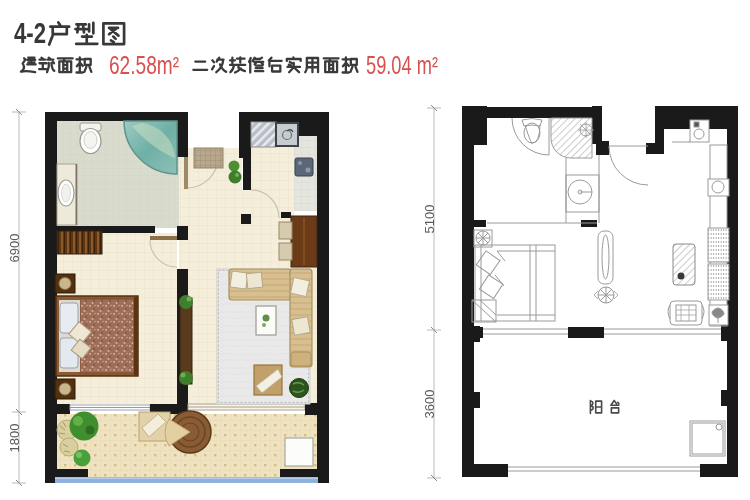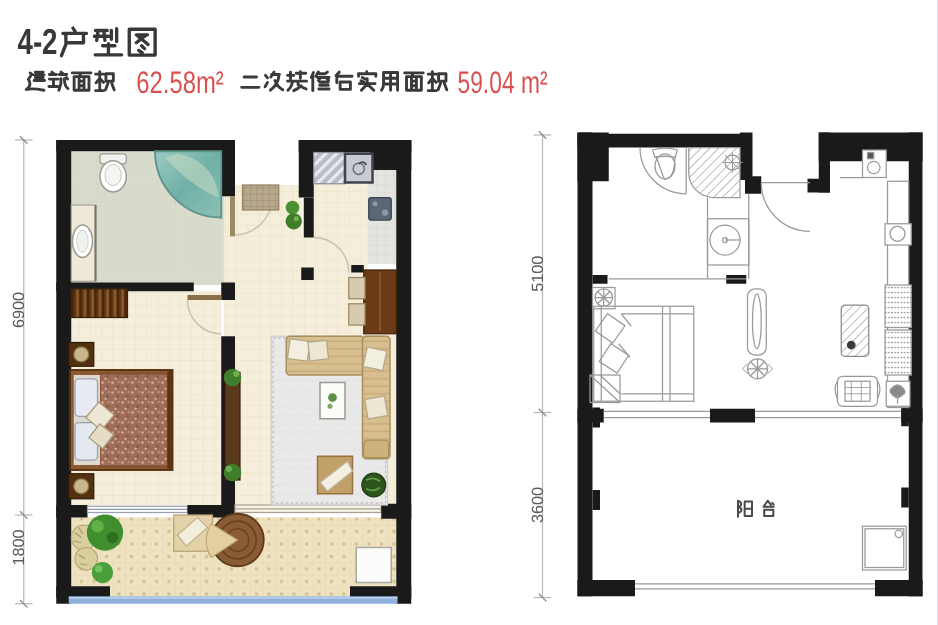--- a/index.html
+++ b/index.html
@@ -1,15 +1,15 @@
 <!DOCTYPE html>
 <html><head><meta charset="utf-8">
 <style>
 html,body{margin:0;padding:0;background:#ffffff;}
-#page{position:relative;width:750px;height:500px;background:#8b5cf6;overflow:hidden;
+#page{position:relative;width:750px;height:500px;background:#bef264;overflow:hidden;
 font-family:"Liberation Sans", sans-serif;}
 </style></head><body>
 <div id="page">
 <svg width="750" height="500" viewBox="0 0 750 500">
 <defs>
 <pattern id="tileCream" width="9" height="9" patternUnits="userSpaceOnUse">
   <rect width="9" height="9" fill="#f4eeda"></rect>
   <path d="M0,0 H9 M0,0 V9" stroke="#e9e1c9" stroke-width="0.8"></path>
 </pattern>
 <pattern id="tileBath" width="7" height="7" patternUnits="userSpaceOnUse">

